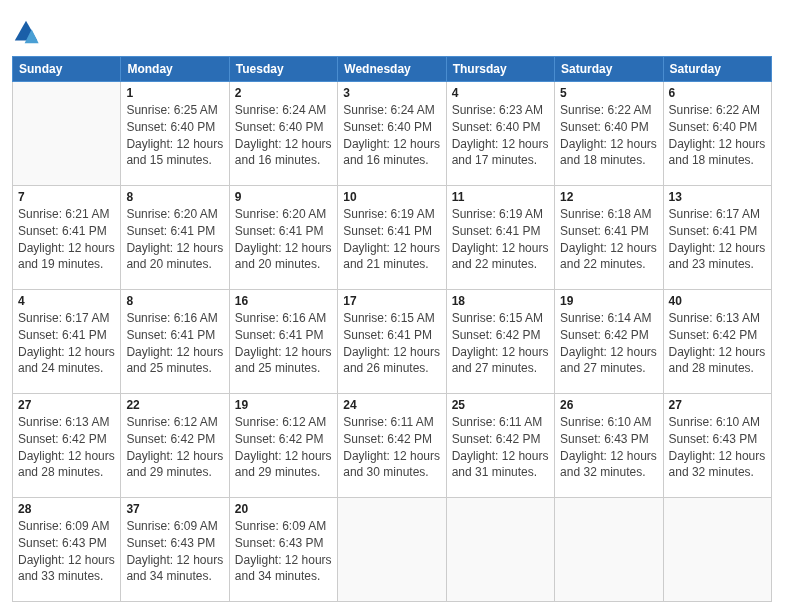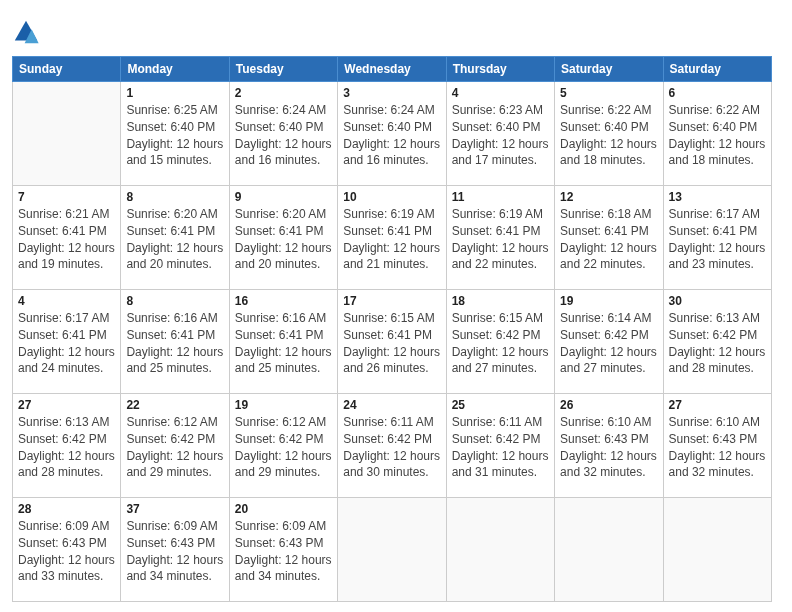--- a/index.html
+++ b/index.html
@@ -148,21 +148,21 @@
           <td><span class="day-num">12</span><span class="day-detail">Sunrise: 6:18 AM<br>Sunset: 6:41 PM<br>Daylight: 12 hours<br> and 22 minutes.</span></td>
           <td><span class="day-num">13</span><span class="day-detail">Sunrise: 6:17 AM<br>Sunset: 6:41 PM<br>Daylight: 12 hours<br> and 23 minutes.</span></td>
         </tr>
         <tr>
           <td><span class="day-num">4</span><span class="day-detail">Sunrise: 6:17 AM<br>Sunset: 6:41 PM<br>Daylight: 12 hours<br> and 24 minutes.</span></td>
           <td><span class="day-num">8</span><span class="day-detail">Sunrise: 6:16 AM<br>Sunset: 6:41 PM<br>Daylight: 12 hours<br> and 25 minutes.</span></td>
           <td><span class="day-num">16</span><span class="day-detail">Sunrise: 6:16 AM<br>Sunset: 6:41 PM<br>Daylight: 12 hours<br> and 25 minutes.</span></td>
           <td><span class="day-num">17</span><span class="day-detail">Sunrise: 6:15 AM<br>Sunset: 6:41 PM<br>Daylight: 12 hours<br> and 26 minutes.</span></td>
           <td><span class="day-num">18</span><span class="day-detail">Sunrise: 6:15 AM<br>Sunset: 6:42 PM<br>Daylight: 12 hours<br> and 27 minutes.</span></td>
           <td><span class="day-num">19</span><span class="day-detail">Sunrise: 6:14 AM<br>Sunset: 6:42 PM<br>Daylight: 12 hours<br> and 27 minutes.</span></td>
-          <td><span class="day-num">30</span><span class="day-detail">Sunrise: 6:13 AM<br>Sunset: 6:42 PM<br>Daylight: 12 hours<br> and 28 minutes.</span></td>
+          <td><span class="day-num">40</span><span class="day-detail">Sunrise: 6:13 AM<br>Sunset: 6:42 PM<br>Daylight: 12 hours<br> and 28 minutes.</span></td>
         </tr>
         <tr>
           <td><span class="day-num">27</span><span class="day-detail">Sunrise: 6:13 AM<br>Sunset: 6:42 PM<br>Daylight: 12 hours<br> and 28 minutes.</span></td>
           <td><span class="day-num">22</span><span class="day-detail">Sunrise: 6:12 AM<br>Sunset: 6:42 PM<br>Daylight: 12 hours<br> and 29 minutes.</span></td>
           <td><span class="day-num">19</span><span class="day-detail">Sunrise: 6:12 AM<br>Sunset: 6:42 PM<br>Daylight: 12 hours<br> and 29 minutes.</span></td>
           <td><span class="day-num">24</span><span class="day-detail">Sunrise: 6:11 AM<br>Sunset: 6:42 PM<br>Daylight: 12 hours<br> and 30 minutes.</span></td>
           <td><span class="day-num">25</span><span class="day-detail">Sunrise: 6:11 AM<br>Sunset: 6:42 PM<br>Daylight: 12 hours<br> and 31 minutes.</span></td>
           <td><span class="day-num">26</span><span class="day-detail">Sunrise: 6:10 AM<br>Sunset: 6:43 PM<br>Daylight: 12 hours<br> and 32 minutes.</span></td>
           <td><span class="day-num">27</span><span class="day-detail">Sunrise: 6:10 AM<br>Sunset: 6:43 PM<br>Daylight: 12 hours<br> and 32 minutes.</span></td>
         </tr>

